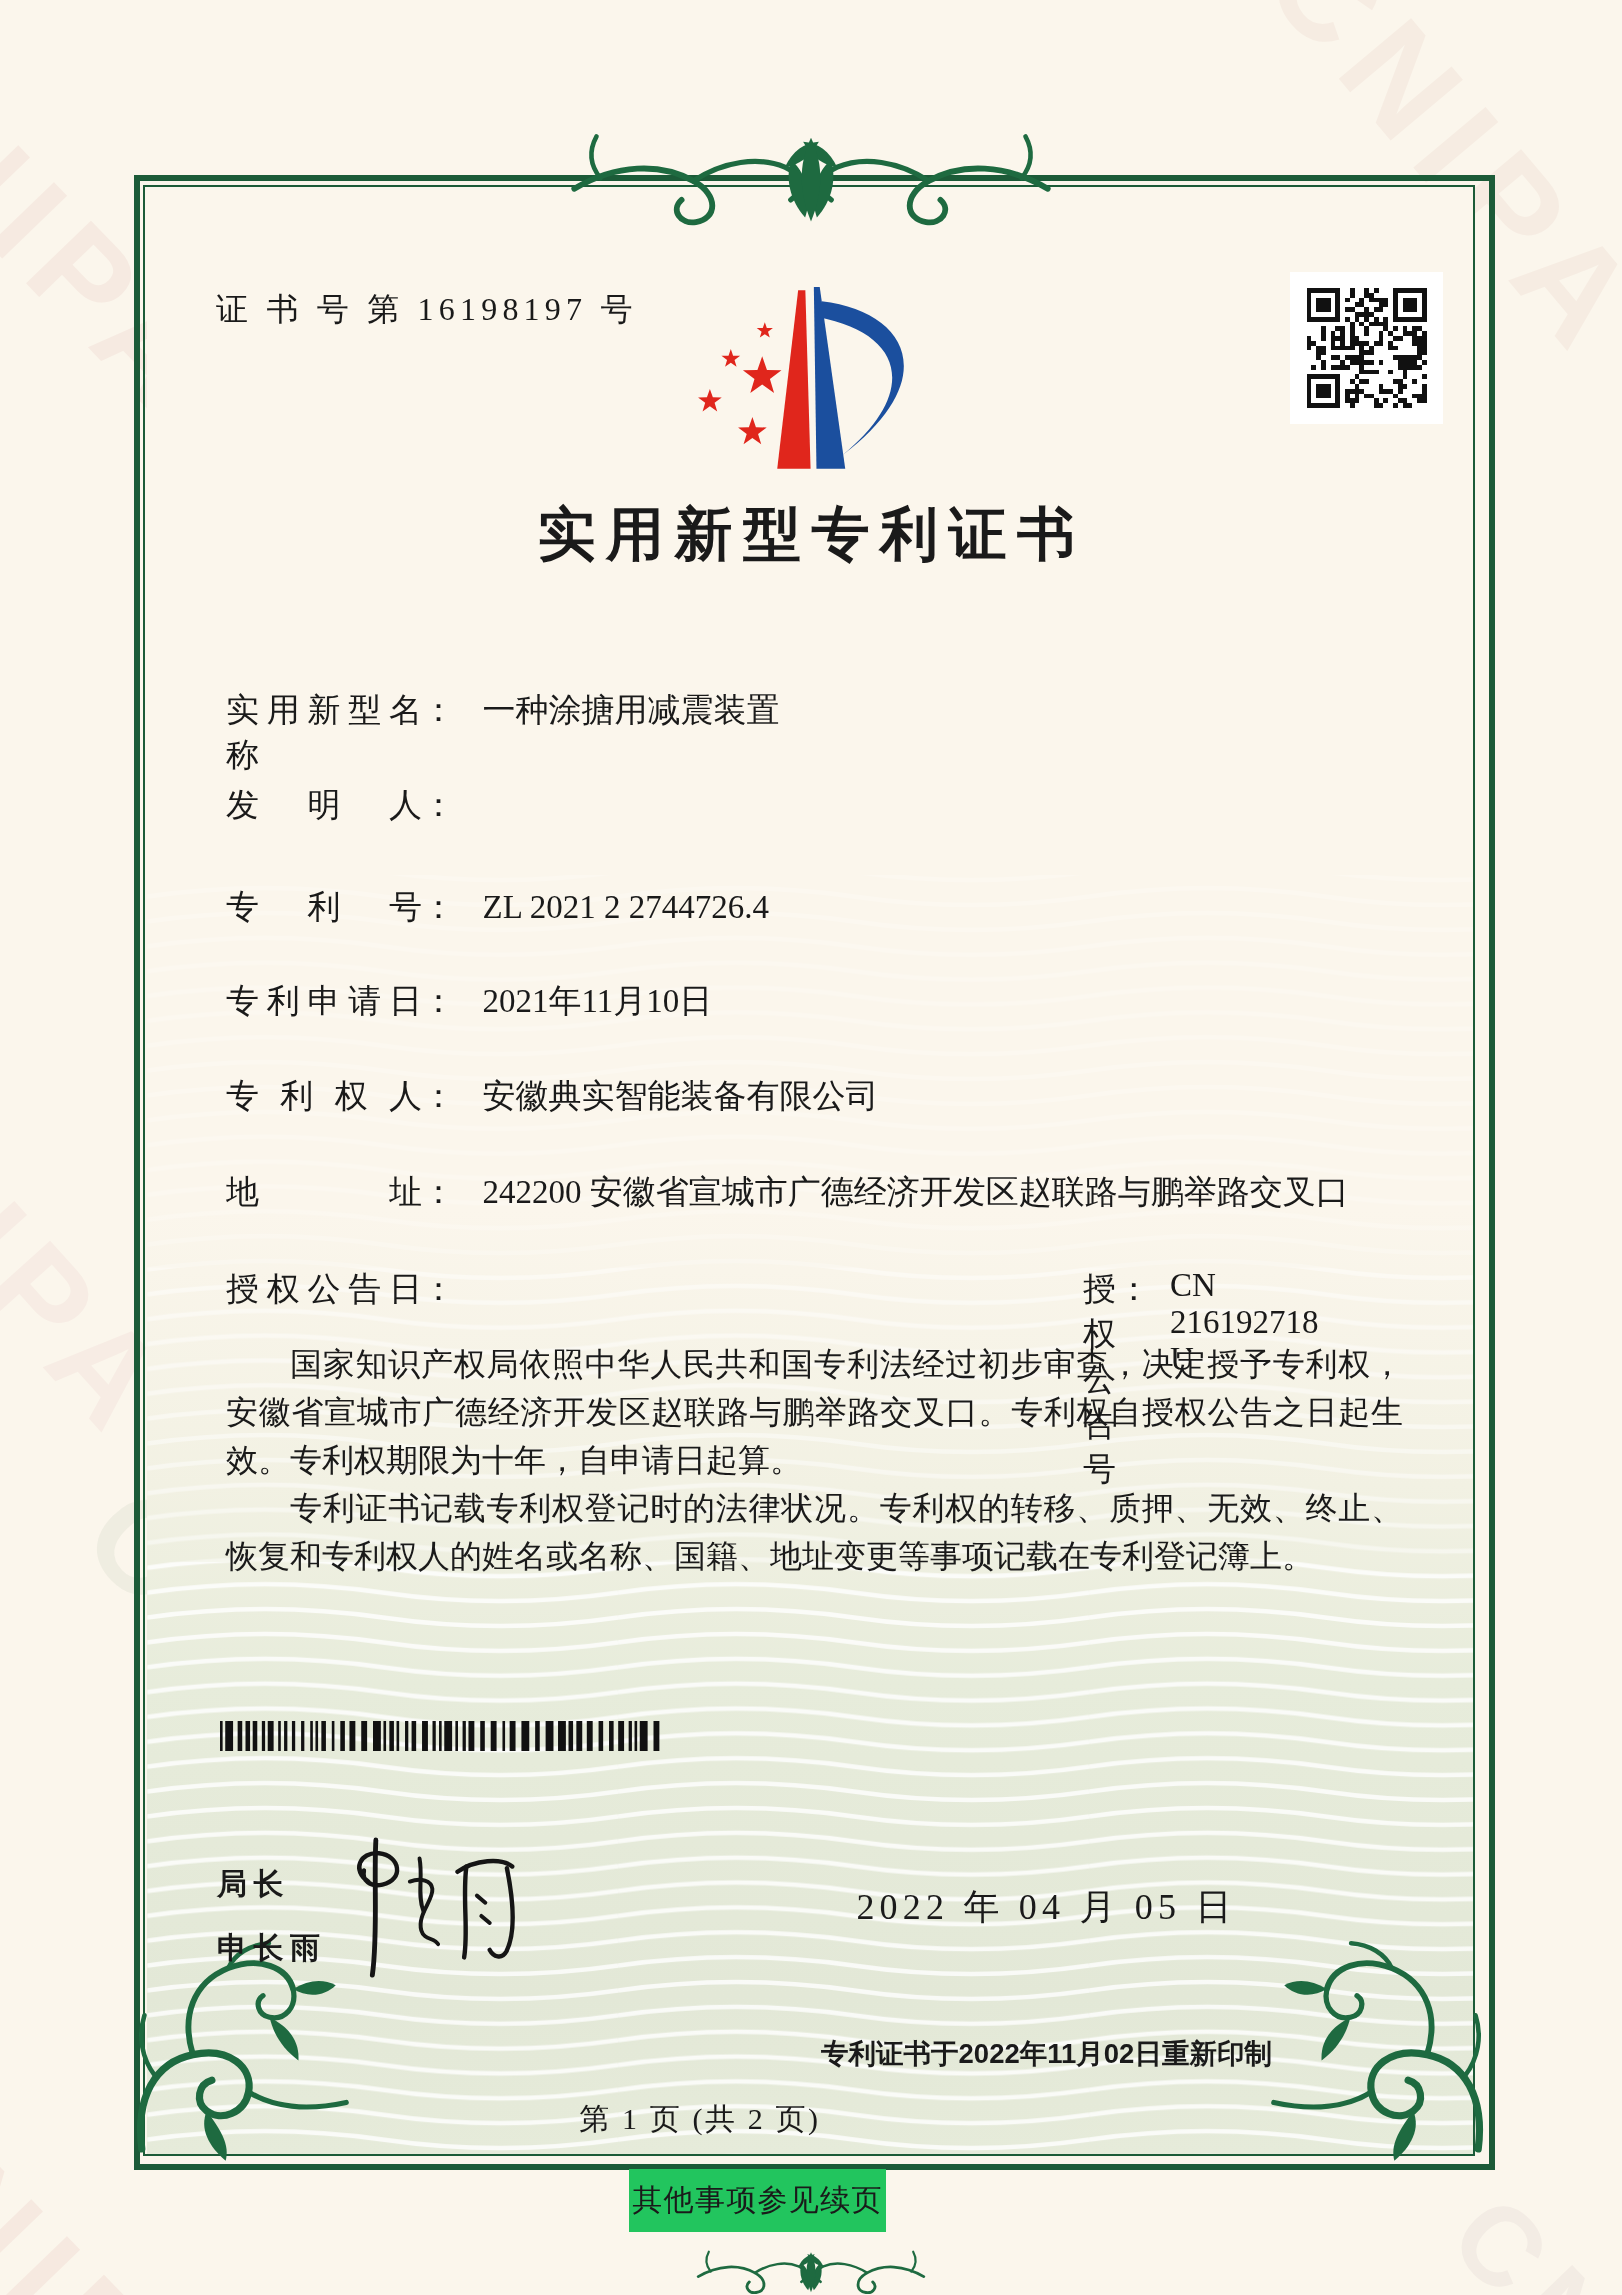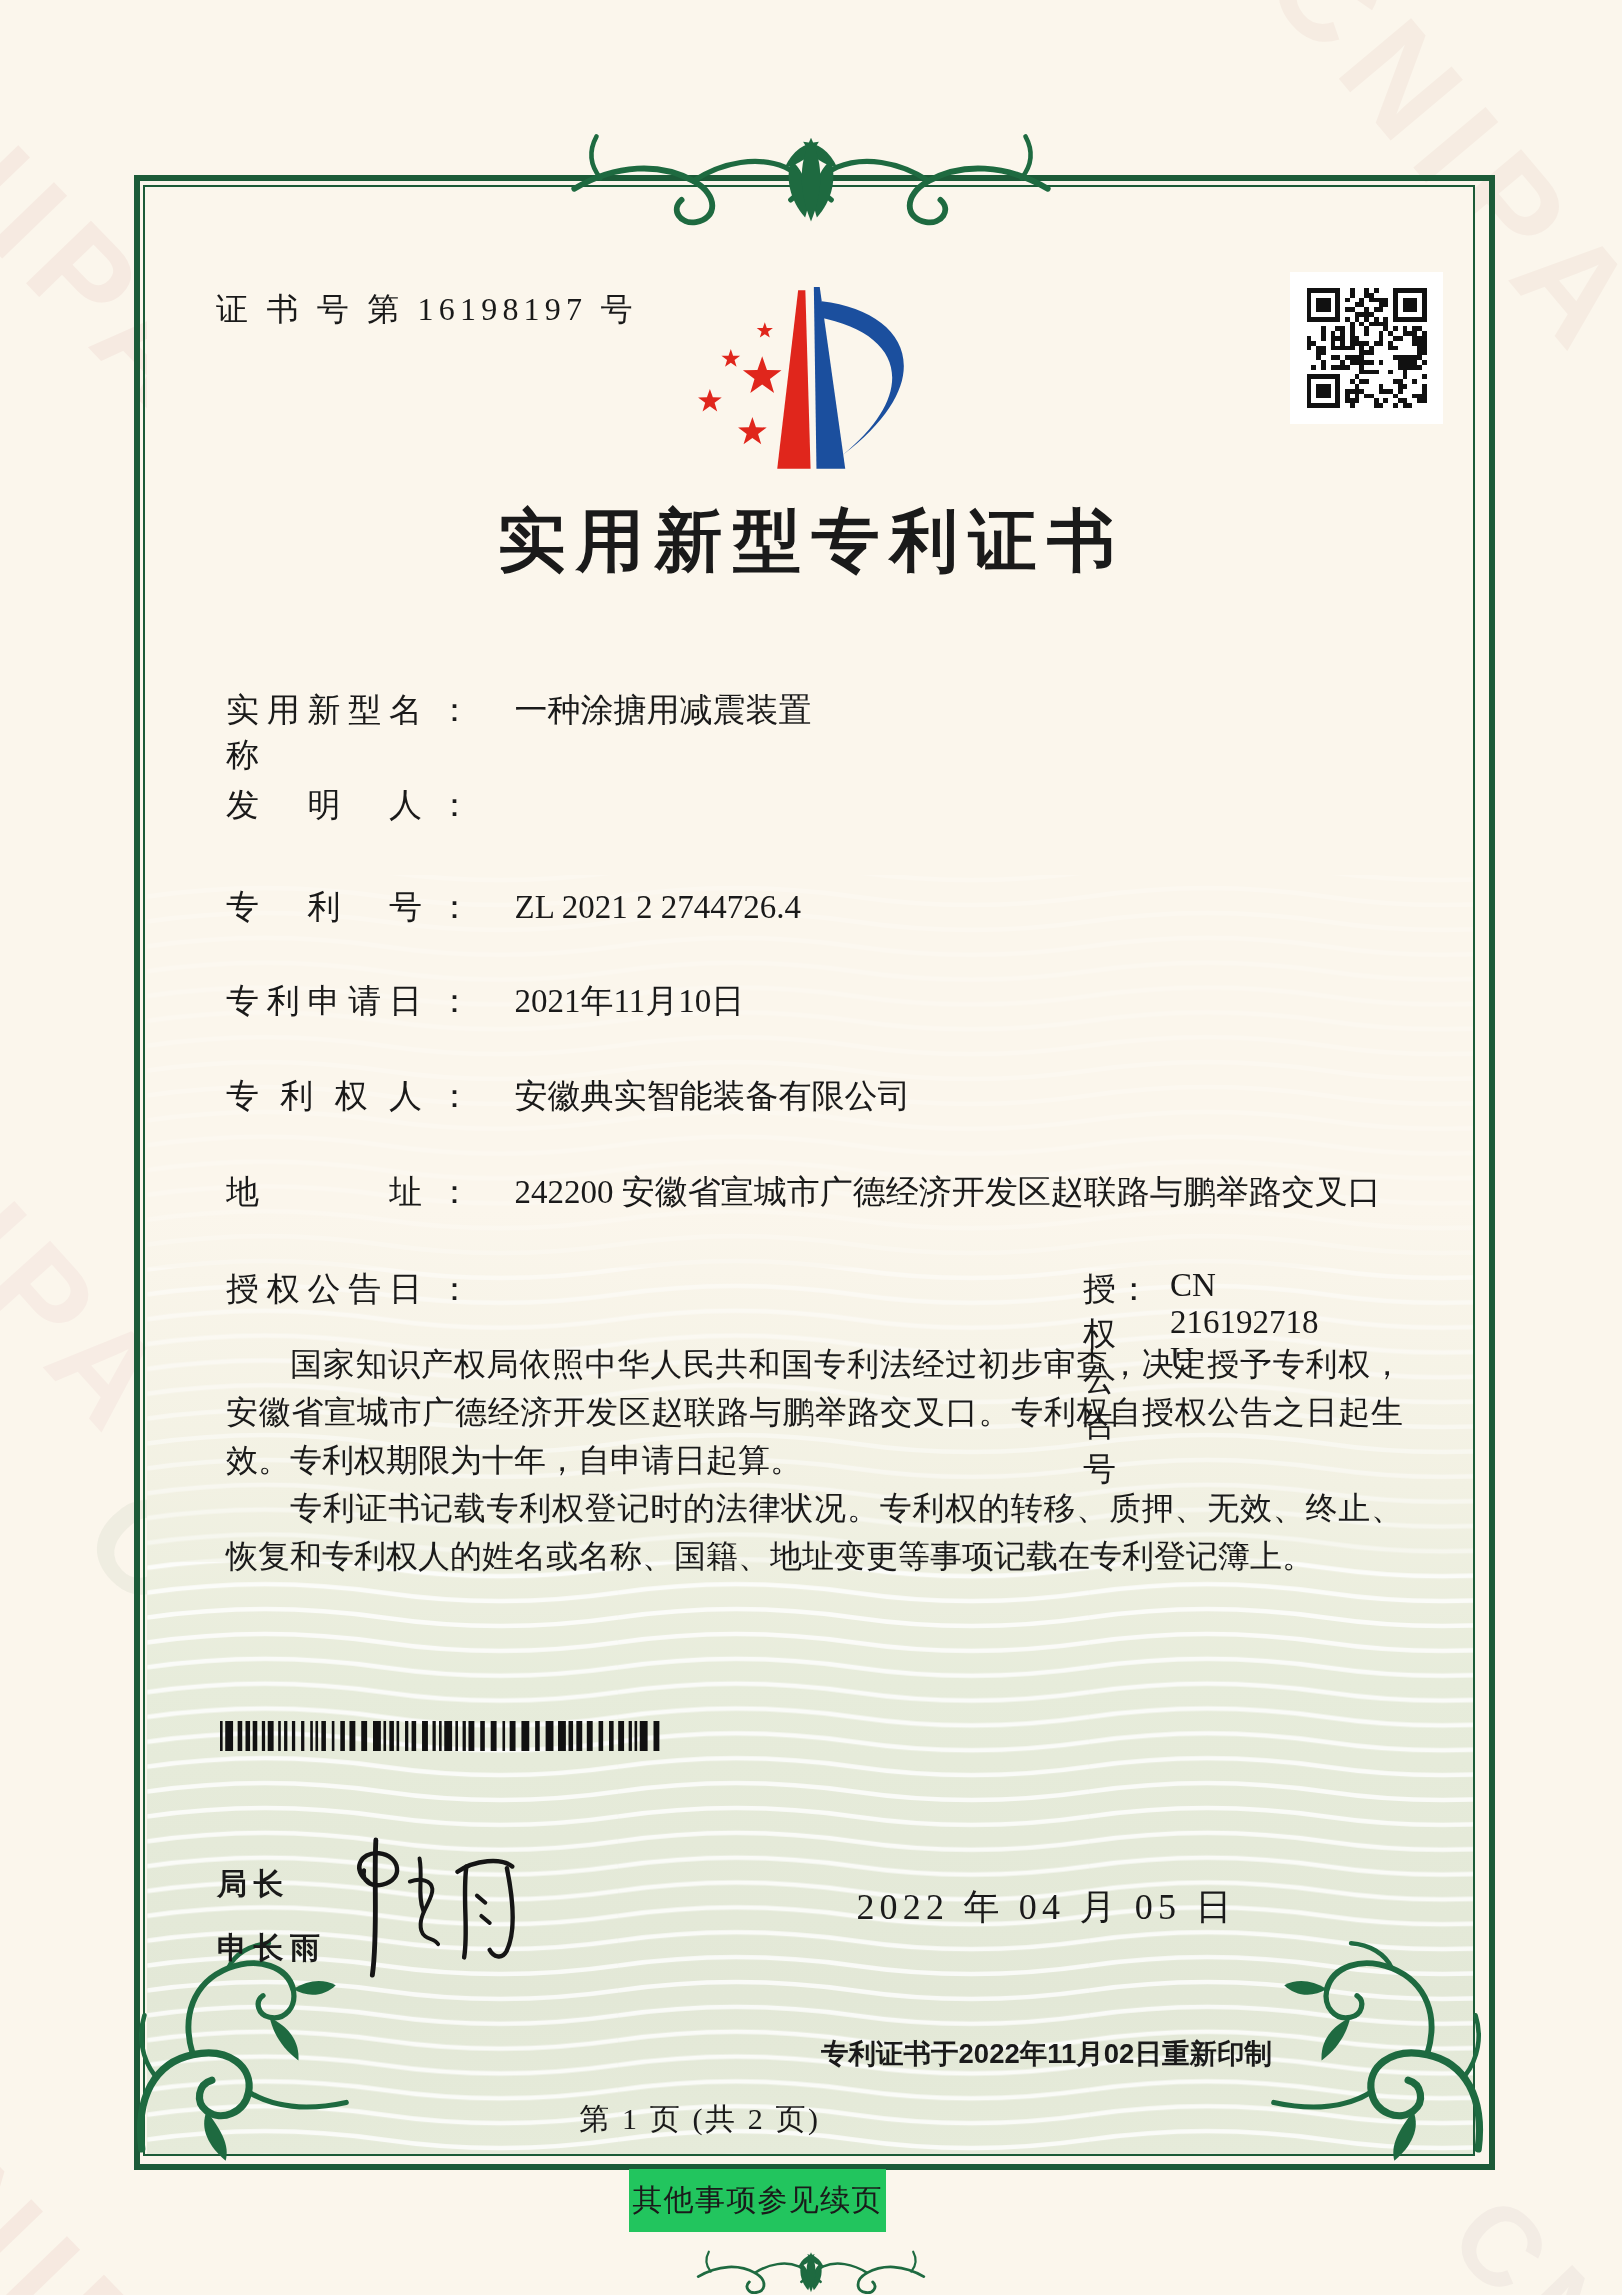--- a/index.html
+++ b/index.html
@@ -35,25 +35,25 @@
   .inner-area svg{display:block;width:100%;height:100%;}
 
   
   .orn{z-index:4;pointer-events:none;}
 
   
   .cert-no{left:216px;top:288px;font-size:32px;letter-spacing:5.2px;z-index:5;}
   .logo{left:687px;top:275px;width:255px;height:203px;z-index:5;}
   .qr-box{left:1290px;top:272px;width:153px;height:152px;background:#fff;z-index:5;}
   .qr-box svg{position:absolute;left:13px;top:15.7px;}
-  .title{left:0;top:496px;width:1623px;text-align:center;font-size:68px;font-weight:700;
+  .title{left:0;top:496px;width:1623px;text-align:center;font-size:58px;font-weight:700;
     letter-spacing:10.5px;z-index:5;}
 
   
-  .frow{position:absolute;left:226px;font-size:33px;z-index:5;display:flex;gap:16px;}
+  .frow{position:absolute;left:226px;font-size:33px;z-index:5;display:flex;}
   .flabel{width:196px;text-align:justify;text-align-last:justify;display:inline-block;flex:none;}
   .fcolon{flex:none;}
   .fvalue{margin-left:27.5px;width:955px;line-height:44px;}
   .r1{top:688px;} .r2{top:783px;} .r3{top:885px;} .r4{top:979px;}
   .r5{top:1074px;} .r6{top:1170px;} .r7{top:1267px;}
   .grant2{position:absolute;left:857px;top:0;display:flex;font-size:33px;}
   .grant2 .glabel{letter-spacing:1.3px;}
   .grant2 .gvalue{margin-left:19.6px;}
 
   

